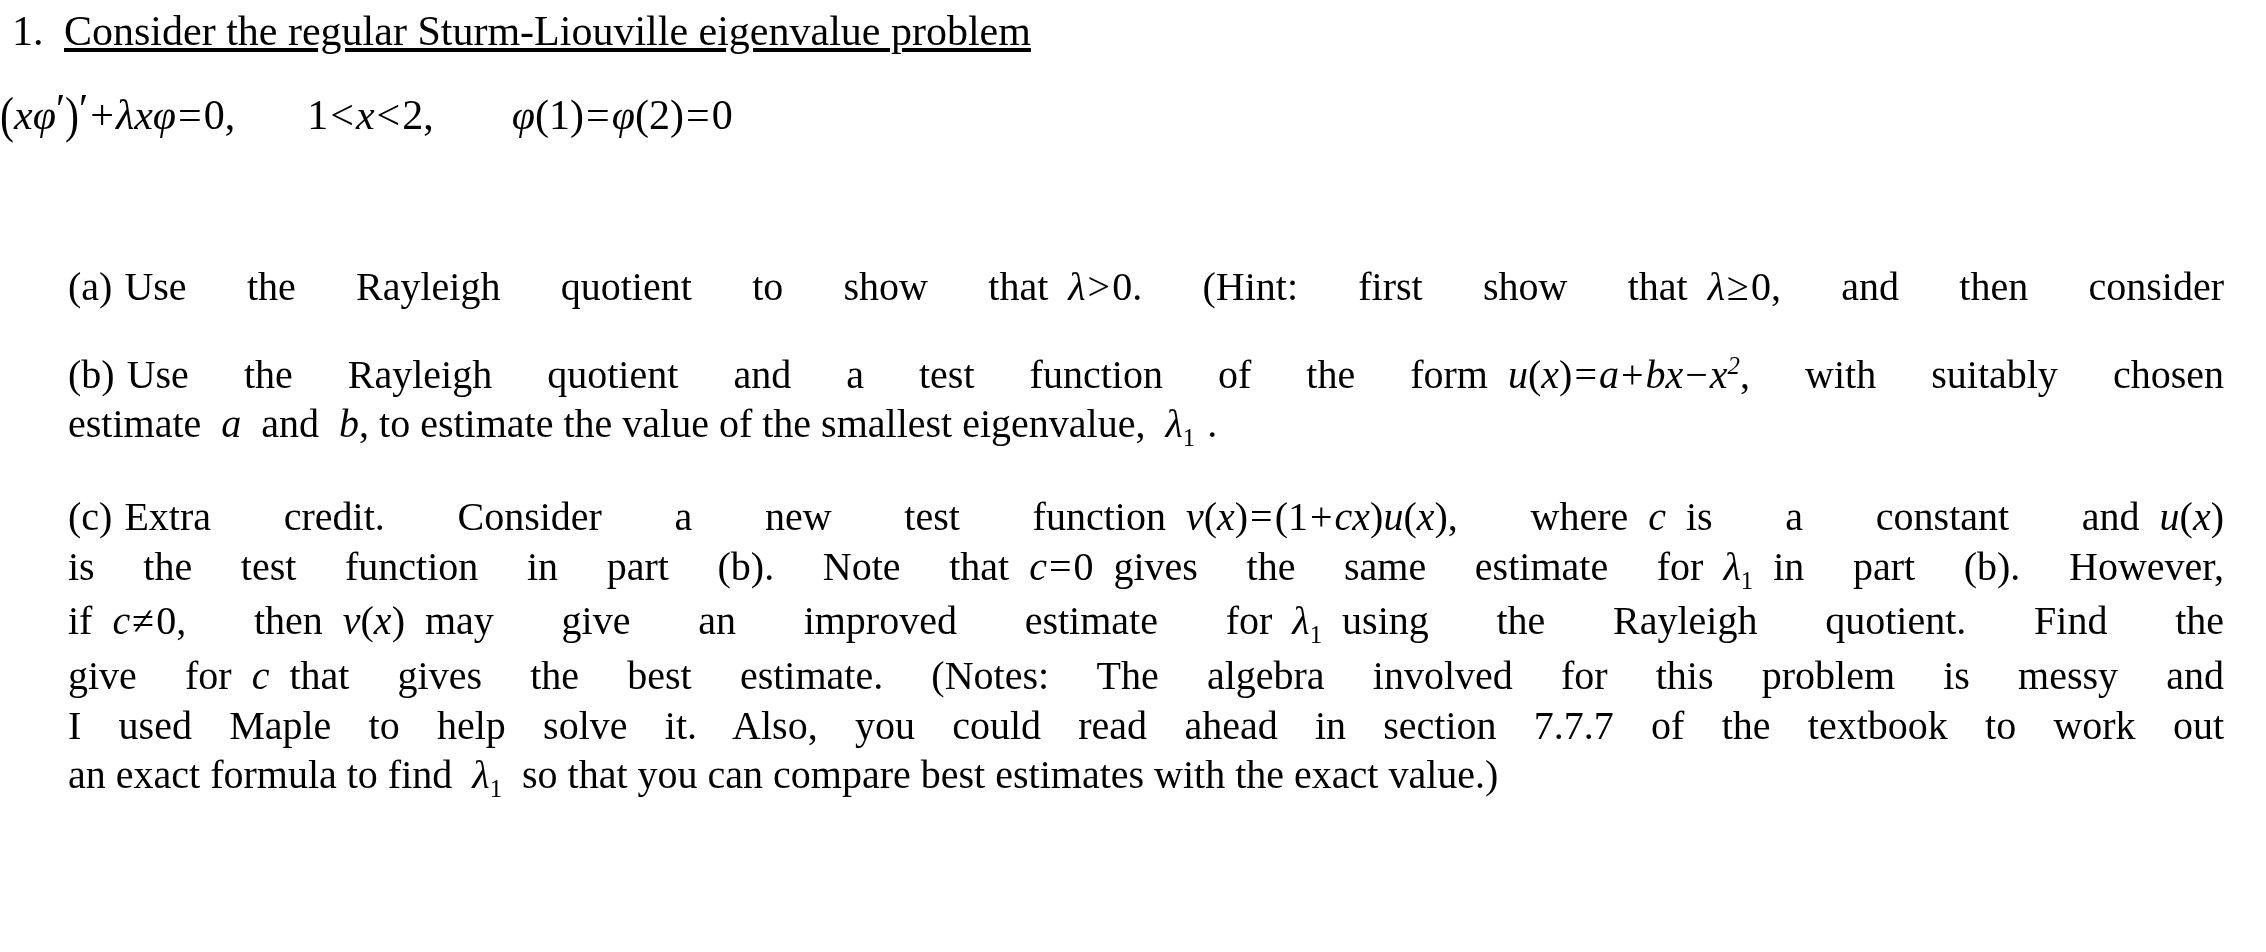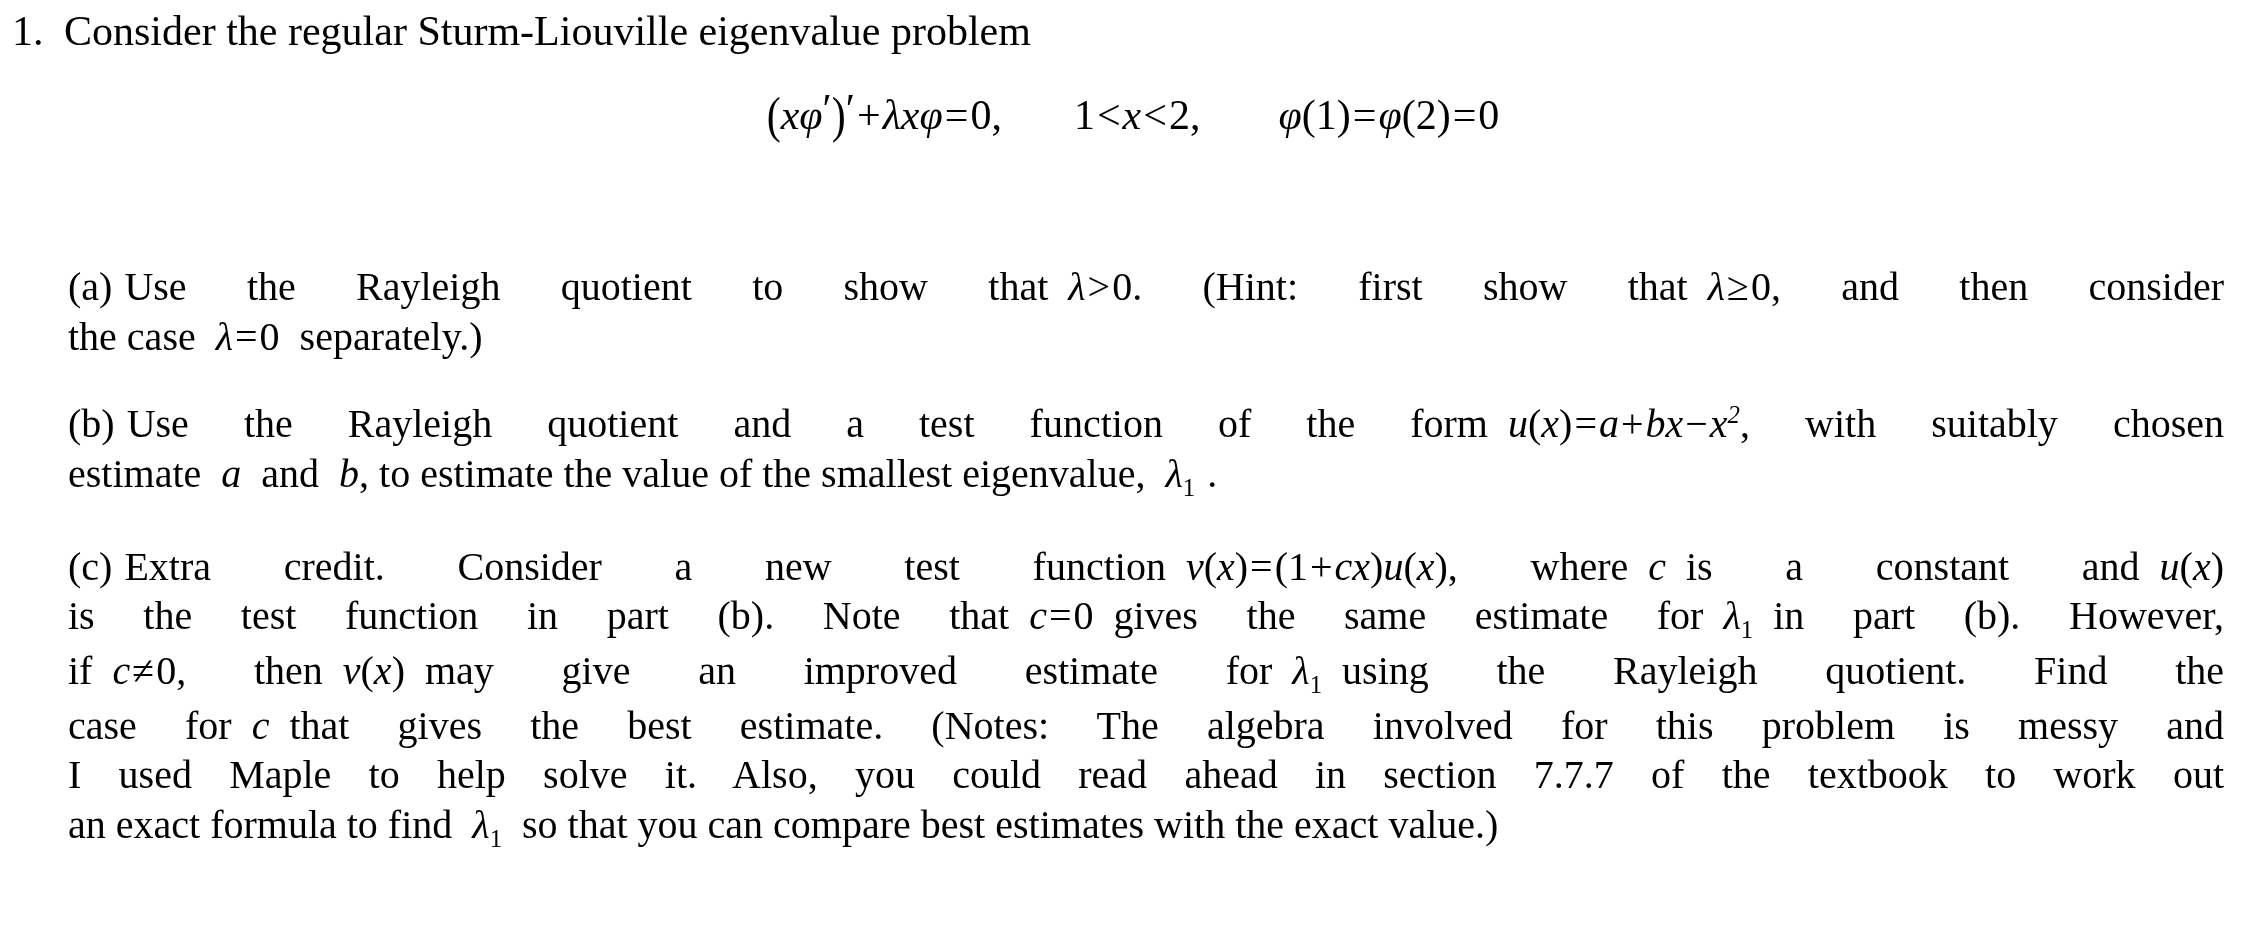--- a/index.html
+++ b/index.html
@@ -36,26 +36,26 @@
     font-size: 42px;
     line-height: 1.12;
   }
   .stem-num {
     width: 52px;
     flex: 0 0 52px;
     text-align: left;
   }
   .stem-text {
     flex: 1 1 auto;
+    text-decoration: underline;
   }
 
   
   .display-eq {
     margin-top: 36px;
-    text-align: center;
     font-size: 42px;
     white-space: nowrap;
   }
   .display-eq .gapA { display: inline-block; width: 72px; }
   .display-eq .gapB { display: inline-block; width: 78px; }
 
   
   .parts {
     position: absolute;
     left: 68px;
@@ -122,36 +122,35 @@
 
     <div class="display-eq">
       <span><span class="paren-big">(</span><span class="mi">x</span><span class="mi">φ</span><span class="prime">′</span><span class="paren-big">)</span><span class="prime">′</span><span class="mo">+</span><span class="mi">λ</span><span class="mi">x</span><span class="mi">φ</span><span class="mo">=</span><span class="mn">0</span><span class="mn">,</span></span><span class="gapA"></span><span><span class="mn">1</span><span class="mo">&lt;</span><span class="mi">x</span><span class="mo">&lt;</span><span class="mn">2</span><span class="mn">,</span></span><span class="gapB"></span><span><span class="mi">φ</span><span class="mn">(</span><span class="mn">1</span><span class="mn">)</span><span class="mo">=</span><span class="mi">φ</span><span class="mn">(</span><span class="mn">2</span><span class="mn">)</span><span class="mo">=</span><span class="mn">0</span></span>
     </div>
   </div>
 
   <div class="parts">
 
     <div class="part">
       <span class="ln"><span>(a)</span><span class="sp"></span><span>Use the Rayleigh quotient to show that</span><span class="spw"></span><span><span class="mi">λ</span><span class="mo">&gt;</span><span class="mn">0</span></span><span>. (Hint: first show that</span><span class="spw"></span><span><span class="mi">λ</span><span class="mo">≥</span><span class="mn">0</span></span><span>, and then consider</span></span>
-      <span class="ln last"><span>the case</span><span class="spw"></span><span><span class="mi">λ</span><span class="mo">=</span><span class="mn">0</span></span><span class="spw"></span><span>separately.)</span></span>
     </div>
 
     <div class="part">
       <span class="ln"><span>(b)</span><span class="sp"></span><span>Use the Rayleigh quotient and a test function of the form</span><span class="spw"></span><span><span class="mi">u</span><span class="mn">(</span><span class="mi">x</span><span class="mn">)</span><span class="mo">=</span><span class="mi">a</span><span class="mo">+</span><span class="mi">b</span><span class="mi">x</span><span class="mo">−</span><span class="mi">x</span><sup class="exp">2</sup></span><span>, with suitably chosen</span></span>
       <span class="ln last"><span>estimate</span><span class="spw"></span><span class="mi">a</span><span class="spw"></span><span>and</span><span class="spw"></span><span class="mi">b</span><span>, to estimate the value of the smallest eigenvalue,</span><span class="spw"></span><span><span class="mi">λ</span><sub class="idx">1</sub></span><span class="sp"></span><span>.</span></span>
     </div>
 
     <div class="part">
       <span class="ln"><span>(c)</span><span class="sp"></span><span>Extra credit. Consider a new test function</span><span class="spw"></span><span><span class="mi">v</span><span class="mn">(</span><span class="mi">x</span><span class="mn">)</span><span class="mo">=</span><span class="mn">(</span><span class="mn">1</span><span class="mo">+</span><span class="mi">c</span><span class="mi">x</span><span class="mn">)</span><span class="mi">u</span><span class="mn">(</span><span class="mi">x</span><span class="mn">)</span></span><span>, where</span><span class="spw"></span><span class="mi">c</span><span class="spw"></span><span>is a constant and</span><span class="spw"></span><span><span class="mi">u</span><span class="mn">(</span><span class="mi">x</span><span class="mn">)</span></span></span>
 
       <span class="ln"><span>is the test function in part (b). Note that</span><span class="spw"></span><span><span class="mi">c</span><span class="mo">=</span><span class="mn">0</span></span><span class="spw"></span><span>gives the same estimate for</span><span class="spw"></span><span><span class="mi">λ</span><sub class="idx">1</sub></span><span class="spw"></span><span>in part (b). However,</span></span>
 
       <span class="ln"><span>if</span><span class="spw"></span><span><span class="mi">c</span><span class="mo">≠</span><span class="mn">0</span></span><span>, then</span><span class="spw"></span><span><span class="mi">v</span><span class="mn">(</span><span class="mi">x</span><span class="mn">)</span></span><span class="spw"></span><span>may give an improved estimate for</span><span class="spw"></span><span><span class="mi">λ</span><sub class="idx">1</sub></span><span class="spw"></span><span>using the Rayleigh quotient. Find the</span></span>
 
-      <span class="ln"><span>case for</span><span class="spw"></span><span class="mi">c</span><span class="spw"></span><span>that gives the best estimate. (Notes: The algebra involved for this problem is messy and</span></span>
+      <span class="ln"><span>give for</span><span class="spw"></span><span class="mi">c</span><span class="spw"></span><span>that gives the best estimate. (Notes: The algebra involved for this problem is messy and</span></span>
 
       <span class="ln">I used Maple to help solve it. Also, you could read ahead in section 7.7.7 of the textbook to work out</span>
 
       <span class="ln last"><span>an exact formula to find</span><span class="spw"></span><span><span class="mi">λ</span><sub class="idx">1</sub></span><span class="spw"></span><span>so that you can compare best estimates with the exact value.)</span></span>
     </div>
 
   </div>
 </div>
 
 </body></html>

